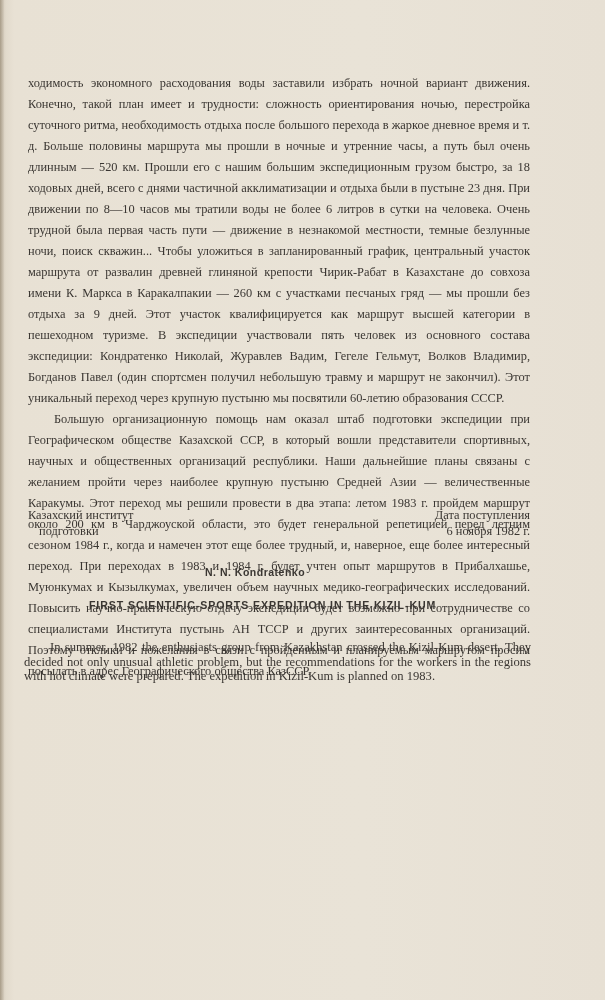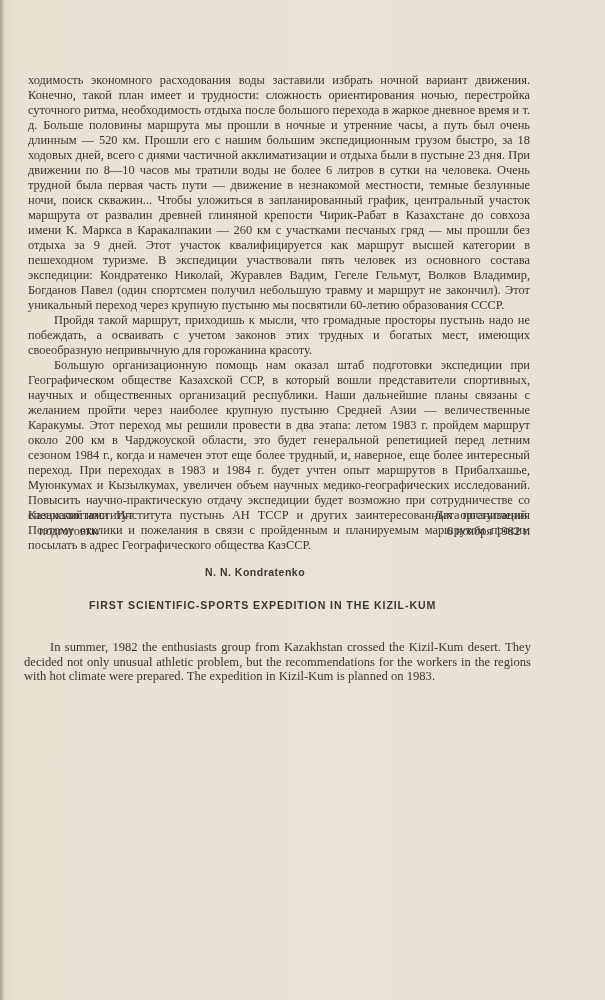--- a/index.html
+++ b/index.html
@@ -13,21 +13,21 @@
   .page {
     position: absolute; left: 0; top: 0; width: 605px; height: 1000px;
     background: linear-gradient(90deg, #cfc5b5 0px, #e2dacc 6px, #e8e1d4 14px, #e9e3d7 60%, #e7e0d4 100%);
   }
   .spine {
     position: absolute; left: 0; top: 0; width: 4px; height: 1000px;
     background: linear-gradient(90deg, #a89c88, #d6cdbe);
   }
   .text {
     position: absolute; left: 28px; top: 73px; width: 502px;
-    font-size: 12.4px; line-height: 15px;
+    font-size: 12.4px; line-height: 21px;
     text-align: justify;
   }
   .text p { margin: 0; }
   .text p.indent { text-indent: 26px; }
   .sign {
     position: absolute; top: 508px; left: 28px; width: 502px;
     font-size: 12.4px; line-height: 15.5px;
   }
   .sign .left { position: absolute; left: 0; top: 0; }
   .sign .left .l2 { padding-left: 11px; }
@@ -51,21 +51,20 @@
   .abstract p { margin: 0; text-indent: 26px; }
 </style>
 </head>
 <body>
 
 <div class="page">
   <div class="spine"></div>
 
   <div class="text">
     <p>ходимость экономного расходования воды заставили избрать ночной вариант движения. Конечно, такой план имеет и трудности: сложность ориентирования ночью, перестройка суточного ритма, необходимость отдыха после большого перехода в жаркое дневное время и т. д. Больше половины маршрута мы прошли в ночные и утренние часы, а путь был очень длинным — 520 км. Прошли его с нашим большим экспедиционным грузом быстро, за 18 ходовых дней, всего с днями частичной акклиматизации и отдыха были в пустыне 23 дня. При движении по 8—10 часов мы тратили воды не более 6 литров в сутки на человека. Очень трудной была первая часть пути — движение в незнакомой местности, темные безлунные ночи, поиск скважин... Чтобы уложиться в запланированный график, центральный участок маршрута от развалин древней глиняной крепости Чирик-Рабат в Казахстане до совхоза имени К. Маркса в Каракалпакии — 260 км с участками песчаных гряд — мы прошли без отдыха за 9 дней. Этот участок квалифицируется как маршрут высшей категории в пешеходном туризме. В экспедиции участвовали пять человек из основного состава экспедиции: Кондратенко Николай, Журавлев Вадим, Гегеле Гельмут, Волков Владимир, Богданов Павел (один спортсмен получил небольшую травму и маршрут не закончил). Этот уникальный переход через крупную пустыню мы посвятили 60-летию образования СССР.</p>
-    <p class="indent">Пройдя такой маршрут, приходишь к мысли, что громадные просторы пустынь надо не побеждать, а осваивать с учетом законов этих трудных и богатых мест, имеющих своеобразную непривычную для горожанина красоту.</p>
     <p class="indent">Большую организационную помощь нам оказал штаб подготовки экспедиции при Географическом обществе Казахской ССР, в который вошли представители спортивных, научных и общественных организаций республики. Наши дальнейшие планы связаны с желанием пройти через наиболее крупную пустыню Средней Азии — величественные Каракумы. Этот переход мы решили провести в два этапа: летом 1983 г. пройдем маршрут около 200 км в Чарджоуской области, это будет генеральной репетицией перед летним сезоном 1984 г., когда и намечен этот еще более трудный, и, наверное, еще более интересный переход. При переходах в 1983 и 1984 г. будет учтен опыт маршрутов в Прибалхашье, Муюнкумах и Кызылкумах, увеличен объем научных медико-географических исследований. Повысить научно-практическую отдачу экспедиции будет возможно при сотрудничестве со специалистами Института пустынь АН ТССР и других заинтересованных организаций. Поэтому отклики и пожелания в связи с пройденным и планируемым маршрутом просим посылать в адрес Географического общества КазССР.</p>
   </div>
 
   <div class="sign">
     <div class="left">
       <div>Казахский институт</div>
       <div class="l2">подготовки</div>
     </div>
     <div class="right">
       <div>Дата поступления</div>

